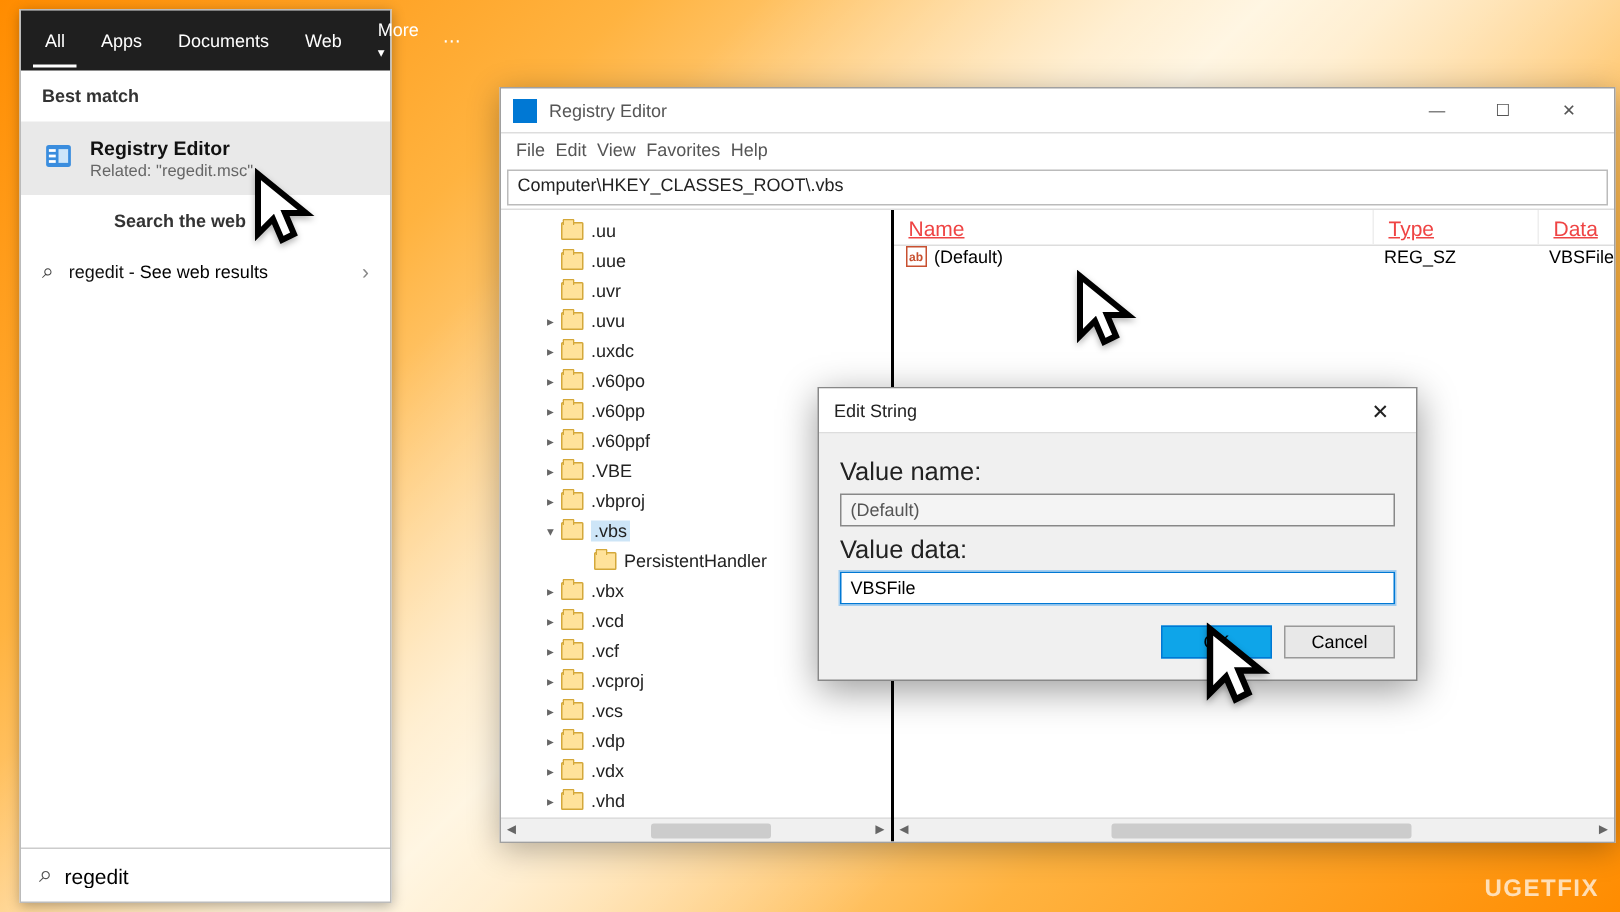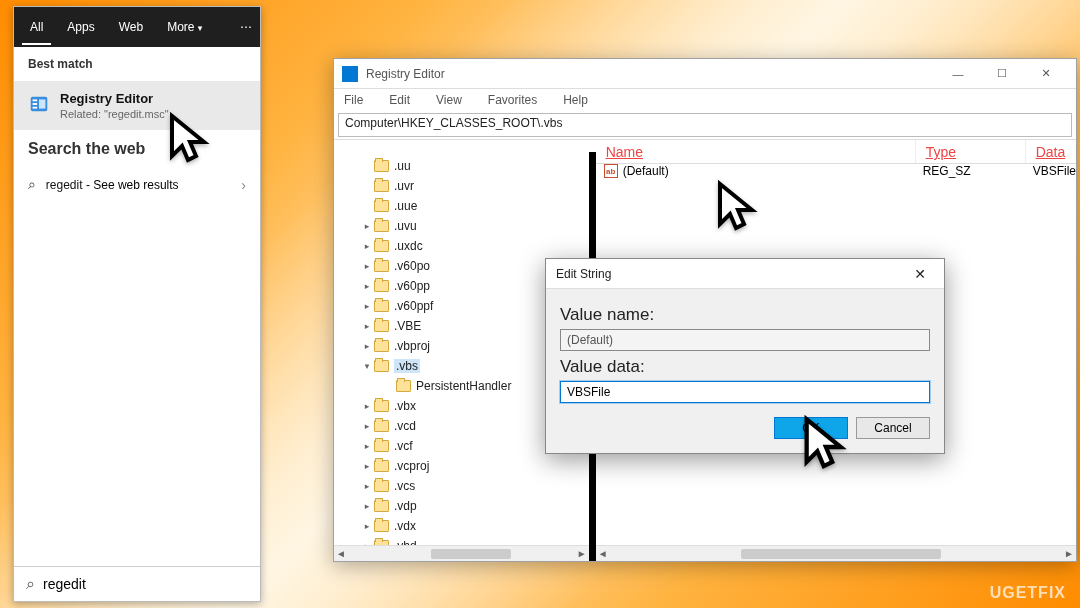--- a/index.html
+++ b/index.html
@@ -11,38 +11,38 @@
   .start-tabs { background: #1f1f1f; display: flex; align-items: center; height: 40px; padding: 0 8px; gap: 8px; color: #fff; font-size: 12px; }
   .start-tab { padding: 11px 8px; cursor: pointer; }
   .start-tab.active { border-bottom: 2px solid #fff; padding-bottom: 9px; }
   .best-match-header { font-size: 12px; font-weight: 600; padding: 10px 14px; color: #333; }
   .result-row { background: #e9e9e9; padding: 10px 14px; display: flex; gap: 10px; align-items: flex-start; }
   .result-icon { width: 22px; height: 22px; margin-top: 2px; display: flex; align-items: center; justify-content: center; color: #0a63b0; }
   .result-body { flex: 1; }
   .result-title { font-size: 13px; font-weight: 600; color: #111; }
   .result-sub { font-size: 11px; color: #666; margin-top: 2px; }
   .result-related { font-size: 11px; color: #666; margin-top: 2px; }
-  .section-header { font-size: 16px; font-weight: 600; padding: 10px 14px; color: #333; }
+  .section-header { font-size: 12px; font-weight: 600; padding: 10px 14px; color: #333; margin-left: 48px; }
   .web-row { padding: 8px 14px; display: flex; align-items: center; gap: 10px; font-size: 12px; color: #444; cursor: pointer; }
   .web-row .chev { margin-left: auto; color: #888; font-size: 14px; }
   .search-box { margin-top: auto; border-top: 1px solid #ccc; display: flex; align-items: center; padding: 8px 12px; gap: 8px; }
   .search-box input { border: none; outline: none; font-size: 14px; flex: 1; }
 
   
   .regedit { position: absolute; left: 333px; top: 58px; width: 744px; height: 504px; background: #fff; border: 1px solid #a0a0a0; box-shadow: 0 4px 20px rgba(0,0,0,0.3); display: flex; flex-direction: column; }
   .titlebar { height: 30px; display: flex; align-items: center; padding: 0 8px; border-bottom: 1px solid #ddd; }
   .title-icon { width: 16px; height: 16px; background: #0078d4; margin-right: 8px; }
   .title-text { font-size: 12px; color: #555; }
   .win-controls { margin-left: auto; display: flex; gap: 0; }
   .win-btn { width: 44px; height: 28px; display: flex; align-items: center; justify-content: center; color: #555; font-size: 11px; cursor: pointer; }
-  .menubar { height: 22px; display: flex; align-items: center; gap: 26px; padding: 0 10px; font-size: 12px; color: #555; }
+  .menubar { height: 22px; display: flex; align-items: center; gap: 7px; padding: 0 10px; font-size: 12px; color: #555; }
   .menubar span { cursor: pointer; }
   .addrbar { height: 24px; border: 1px solid #bbb; margin: 2px 4px; padding: 2px 6px; font-size: 12px; color: #222; background: #fff; }
   .panes { flex: 1; display: flex; overflow: hidden; border-top: 1px solid #ddd; }
-  .tree { width: 325px; border-right: 7px solid #000000; overflow: hidden; position: relative; padding: 4px 0 16px 0; margin-top: 12px; }
+  .tree { width: 325px; border-right: 2px solid #000000; overflow: hidden; position: relative; padding: 4px 0 16px 0; }
   .tree-inner { padding-left: 28px; }
   .tree-row { display: flex; align-items: center; height: 20px; font-size: 12px; color: #222; position: relative; }
   .exp { width: 10px; text-align: center; color: #666; font-size: 9px; margin-right: 2px; }
   .folder { width: 15px; height: 12px; background: #ffe29a; border: 1px solid #d4a83a; margin-right: 5px; border-radius: 1px; position: relative; }
   .folder::before { content: ""; position: absolute; top: -3px; left: 0; width: 6px; height: 3px; background: #ffe29a; border: 1px solid #d4a83a; border-bottom: none; border-radius: 1px 1px 0 0; }
   .tree-row.selected .label { background: #cde5f7; padding: 0 2px; }
   .tree-row.child { padding-left: 22px; }
   .hscroll { position: absolute; bottom: 0; left: 0; right: 0; height: 16px; background: #f0f0f0; border-top: 1px solid #ddd; display: flex; align-items: center; justify-content: space-between; padding: 0 2px; color: #666; font-size: 10px; }
   .hscroll .thumb { height: 10px; width: 80px; background: #ccc; border-radius: 2px; margin-left: 20px; }
 
@@ -73,20 +73,21 @@
 </style>
 </head>
 <body>
 
 <div class="bg-stripe"></div>
 
 <div class="start-panel">
   <div class="start-tabs">
     <div class="start-tab active">All</div>
     <div class="start-tab">Apps</div>
+    <div class="start-tab">Documents</div>
     <div class="start-tab">Web</div>
     <div class="start-tab"><span>More</span> <span style="font-size:9px;">▾</span></div>
     <div style="margin-left:auto;">⋯</div>
   </div>
   <div class="best-match-header">Best match</div>
   <div class="result-row">
     <div class="result-icon">
       <svg width="22" height="22" viewBox="0 0 24 24">
           <rect x="3" y="4" width="18" height="16" rx="2" fill="#3a8dde"></rect>
           <rect x="5" y="7" width="5" height="2" fill="#fff"></rect>
@@ -135,26 +136,26 @@
     <div class="tree">
       <div class="tree-inner" id="tree-inner">
           <div class="tree-row">
             <span class="exp" style="visibility: hidden;"></span>
             <span class="folder"></span>
             <span class="label">.uu</span>
           </div>
           <div class="tree-row">
             <span class="exp" style="visibility: hidden;"></span>
             <span class="folder"></span>
+            <span class="label">.uue</span>
+          </div>
+          <div class="tree-row">
+            <span class="exp" style="visibility: hidden;"></span>
+            <span class="folder"></span>
             <span class="label">.uvr</span>
-          </div>
-          <div class="tree-row">
-            <span class="exp" style="visibility: hidden;"></span>
-            <span class="folder"></span>
-            <span class="label">.uue</span>
           </div>
           <div class="tree-row">
             <span class="exp">▸</span>
             <span class="folder"></span>
             <span class="label">.uvu</span>
           </div>
           <div class="tree-row">
             <span class="exp">▸</span>
             <span class="folder"></span>
             <span class="label">.uxdc</span>

